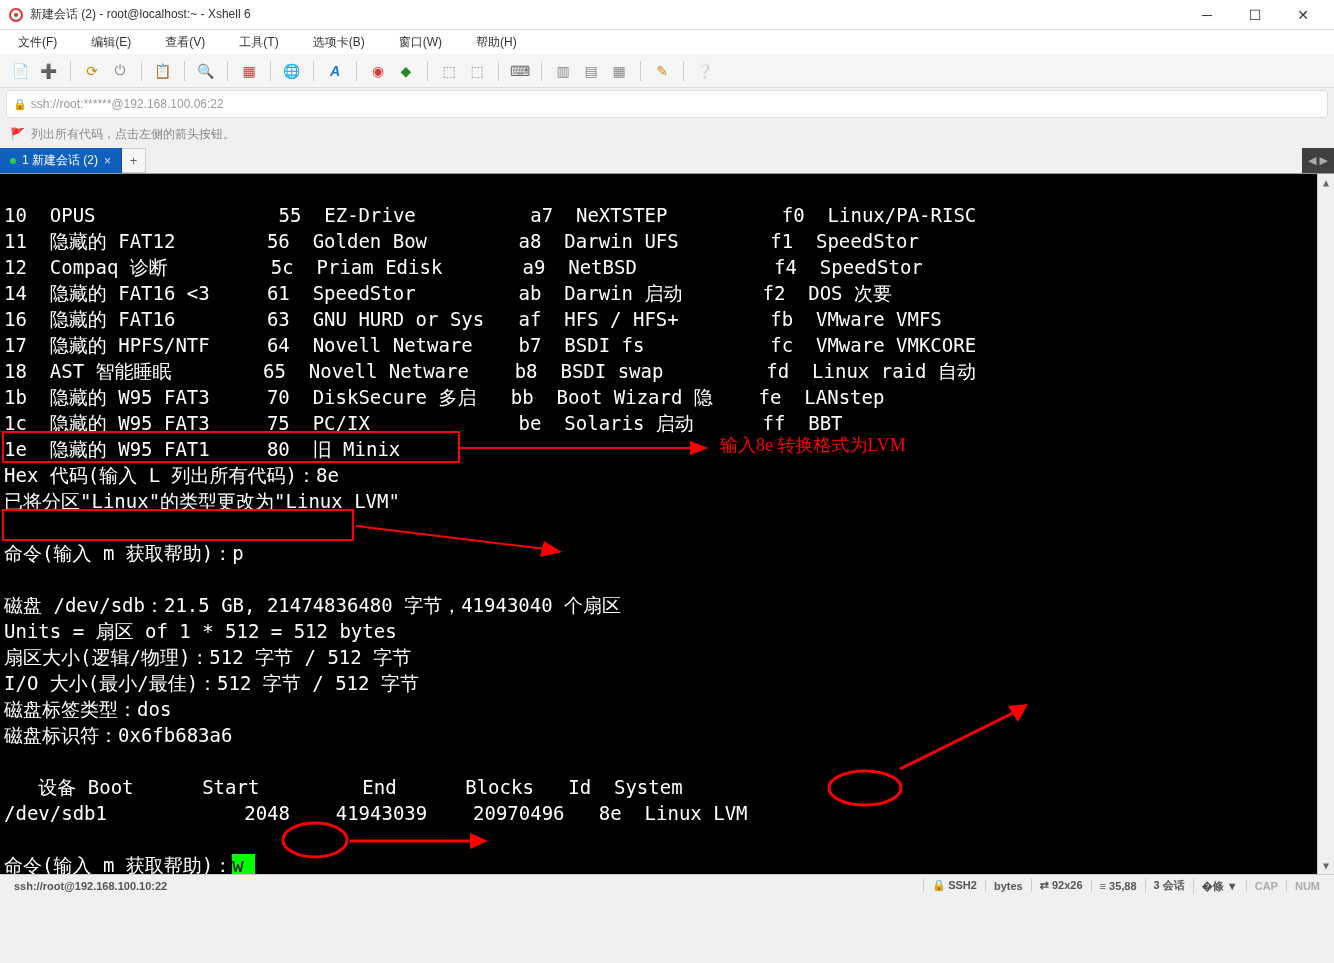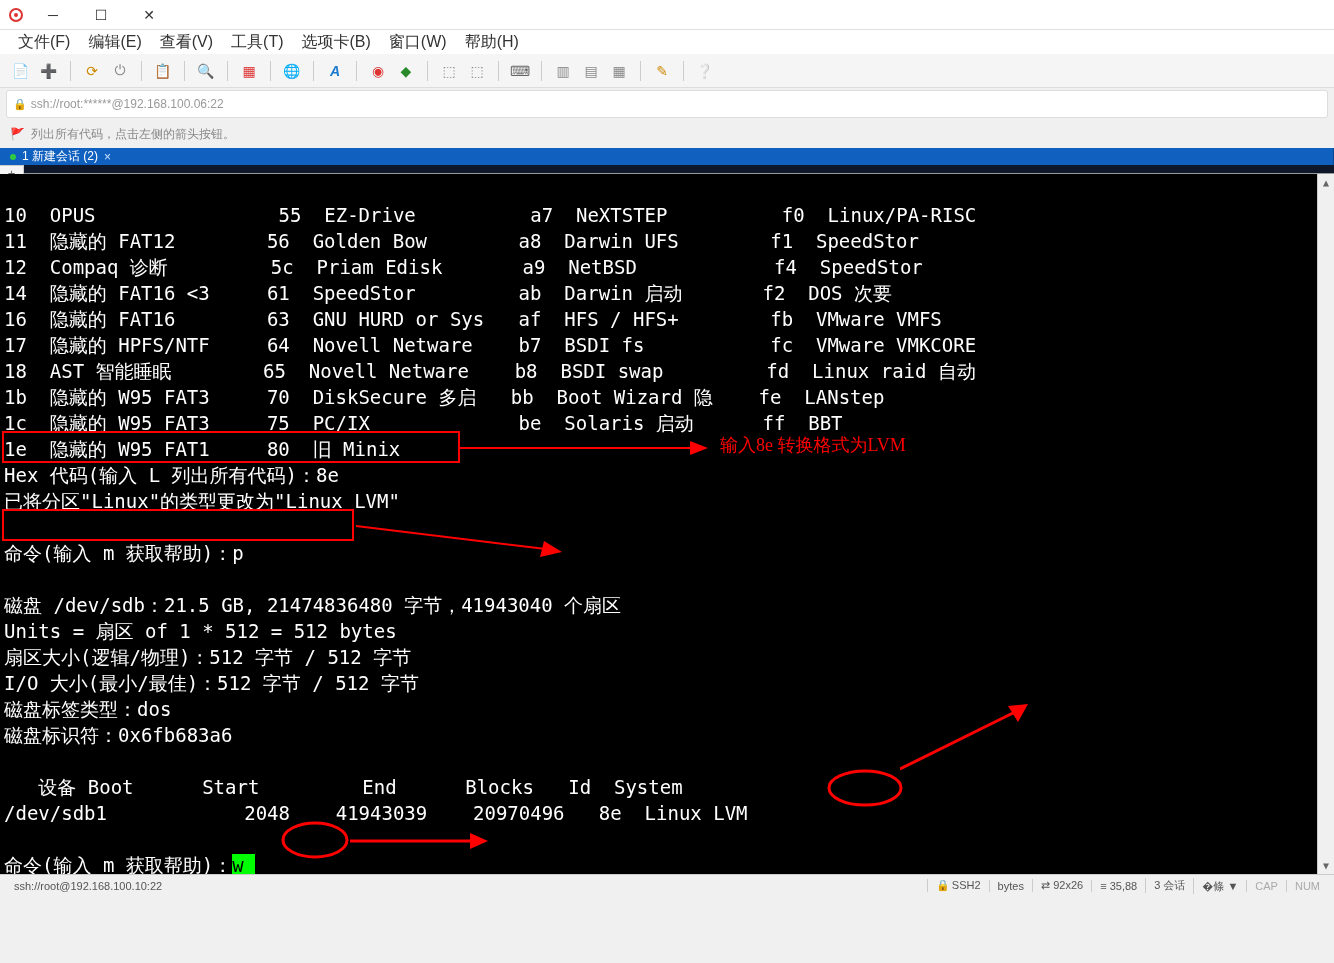--- a/index.html
+++ b/index.html
@@ -22,22 +22,22 @@
 .titlebar .app-icon { width:16px;height:16px;margin-right:6px;display:inline-flex;align-items:center;justify-content:center; }
 .titlebar .title { font-size:12px;color:#333;flex:1; }
 .titlebar .win-btns { display:flex; gap:2px; }
 .titlebar .win-btn { width:46px;height:30px;display:flex;align-items:center;justify-content:center;font-size:14px;color:#333; }
 .menubar {
   height: 24px;
   background:#fff;
   display:flex;
   align-items:center;
   padding: 0 10px;
-  gap: 2px;
-  font-size:16px;
+  gap: 18px;
+  font-size:12px;
 }
 .menubar .mitem { padding: 2px 8px; color:#333; }
 .toolbar {
   height: 34px;
   background: #f5f5f5;
   border-bottom: 1px solid #ddd;
   display:flex;
   align-items:center;
   padding: 0 10px;
   gap: 6px;
@@ -61,25 +61,24 @@
   height:28px;
   display:flex;
   align-items:center;
   padding: 0 10px;
   font-size:12px;
   color:#888;
 }
 .hintbar .flag { color:#e74c3c;margin-right:6px;font-size:12px; }
 .tabbar {
   height: 26px;
-  background:#0f172a;
+  background:#404040;
   display:flex;
   align-items:stretch;
   border-bottom:1px solid #999;
-  flex-direction:column;
 }
 .tabbar .tab {
   display:flex;align-items:center;
   background:#1060c0;
   color:#fff;
   padding: 0 10px;
   font-size:12px;
   gap:6px;
   border-right:1px solid #0a4a90;
 }
@@ -114,36 +113,37 @@
 .statusbar {
   height: 22px;
   border-top:1px solid #ccc;
   background:#f0f0f0;
   display:flex;
   align-items:center;
   font-size:11px;
   color:#555;
   padding: 0 6px;
 }
-.statusbar .sitem { padding:0 8px;border-left:1px solid #ccc; }
+.statusbar .sitem { padding:0 8px;border-left:1px solid #ccc;font-weight:bold; }
 .statusbar .sitem:first-child { border-left:none;flex:1; }
 .statusbar .lock2 { color:#e8b04a;margin-right:2px; }
 .statusbar .dim { color:#aaa; }
 svg.anno { position:absolute; pointer-events:none; }
 </style>
 </head>
 <body>
 
 <div class="titlebar">
   <span class="app-icon">
     <svg width="16" height="16" viewBox="0 0 16 16">
         <circle cx="8" cy="8" r="6" fill="#fff" stroke="#d33" stroke-width="2"></circle>
         <circle cx="8" cy="8" r="2" fill="#d33"></circle>
       </svg>
   </span>
+  <span class="title">新建会话 (2) - root@localhost:~ - Xshell 6</span>
   <div class="win-btns">
     <div class="win-btn">─</div>
     <div class="win-btn">☐</div>
     <div class="win-btn">✕</div>
   </div>
 </div>
 
 <div class="menubar">
   <span class="mitem">文件(F)</span>
   <span class="mitem">编辑(E)</span>

